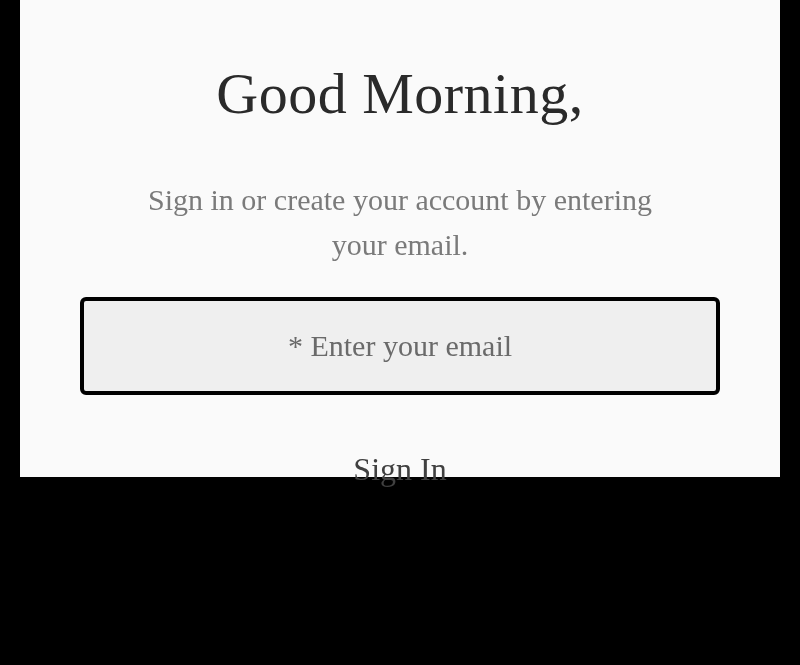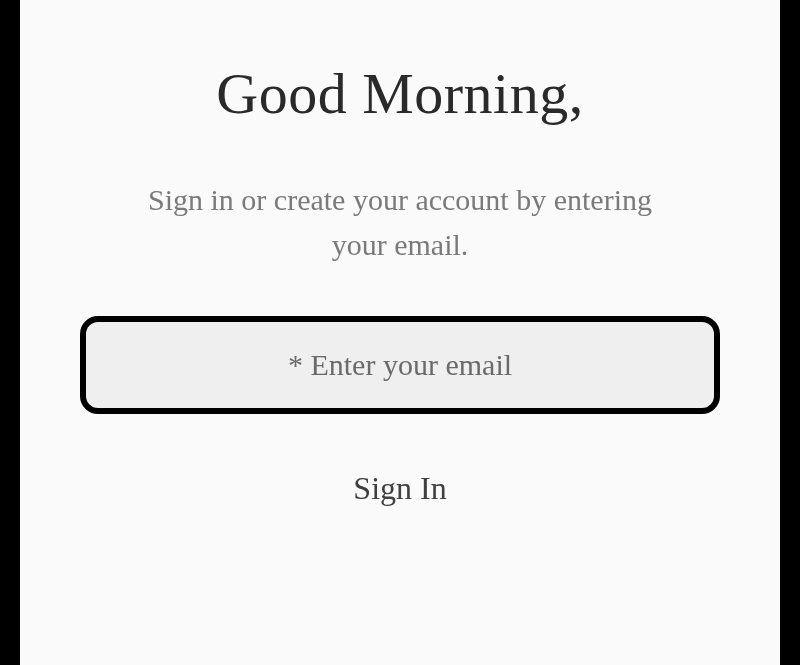--- a/index.html
+++ b/index.html
@@ -12,23 +12,24 @@
       height: 665px;
       background: #000;
       font-family: Georgia, 'Times New Roman', serif;
       display: flex;
       flex-direction: column;
       align-items: center;
       overflow: hidden;
     }
     .outer {
       width: 760px;
-      height: 665px;
+      height: 477px;
       background: #fafafa;
       display: flex;
+      flex-direction: column;
     }
     .top-bar {
       width: 100%;
       height: 24px;
       background: #ececec;
     }
     .content {
       flex: 1;
       display: flex;
       flex-direction: column;
@@ -40,29 +41,29 @@
       color: #2a2a2a;
       font-weight: 400;
       margin-bottom: 50px;
       letter-spacing: 0.5px;
     }
     .subtitle {
       font-size: 30px;
       color: #7a7a7a;
       text-align: center;
       line-height: 1.5;
-      margin-bottom: 49px;
+      margin-bottom: 30px;
       max-width: 560px;
     }
     .email-input {
       width: 640px;
       height: 98px;
       background: #efefef;
-      border: 6px solid #000000;
-      border-radius: 18px;
+      border: 4px solid #000000;
+      border-radius: 6px;
       font-family: Georgia, 'Times New Roman', serif;
       font-size: 30px;
       color: #6a6a6a;
       text-align: center;
       outline: none;
       margin-bottom: 48px;
     }
     .email-input::placeholder {
       color: #6a6a6a;
     }

